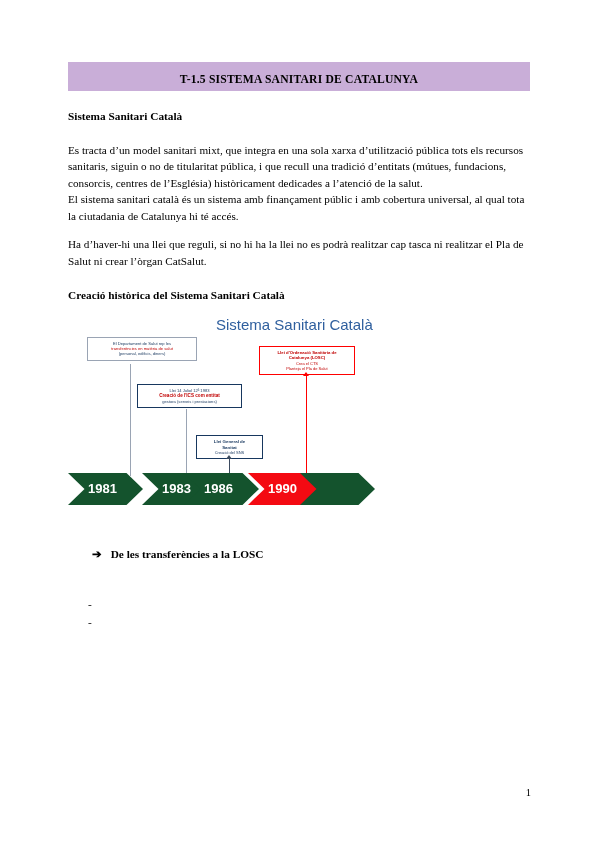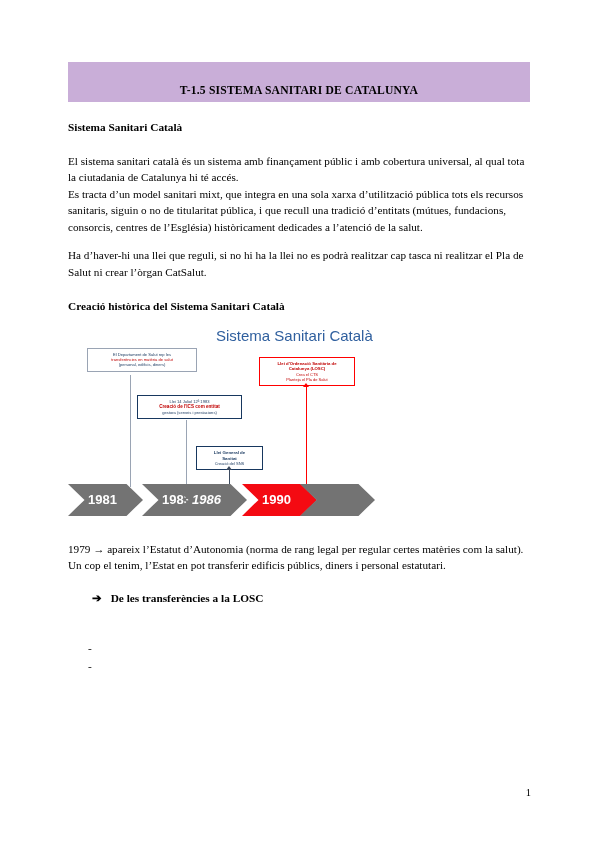--- a/index.html
+++ b/index.html
@@ -31,21 +31,21 @@
     width: 462px;
   }
 
   
   .title-banner {
     background: #c9aed8;
     text-align: center;
     font-weight: bold;
     font-size: 11.6px;
     letter-spacing: 0.2px;
-    padding: 22px 0 5px 0;
+    padding: 11px 0 5px 0;
     line-height: 1.15;
   }
 
   
   .h-bold {
     font-weight: bold;
     font-size: 11.3px;
     margin-top: 18px;
     line-height: 1.35;
   }
@@ -192,21 +192,21 @@
     font-weight: bold;
     font-size: 13px;
     display: flex;
     align-items: center;
     justify-content: center;
     padding-right: 6px;
     box-sizing: border-box;
     clip-path: polygon(0 0, 78% 0, 100% 50%, 78% 100%, 0 100%, 22% 50%);
   }
   .chev.first { clip-path: polygon(0 0, 78% 0, 100% 50%, 78% 100%, 0 100%, 22% 50%); }
-  .chev-blue { background: #737373; }
+  .chev-blue { background: #14532d; }
   .chev-red  { background: #f40a12; }
 
   
   .page-num {
     position: absolute;
     right: 68px;
     bottom: 50px;
     font-size: 10.5px;
     font-family: "Liberation Serif", serif;
   }
@@ -217,23 +217,23 @@
 <div class="page">
 
   <div class="content">
 
     <div class="title-banner">T-1.5 SISTEMA SANITARI DE CATALUNYA</div>
 
     <div class="h-bold">Sistema Sanitari Català</div>
 
     <div class="sp-lg"></div>
 
+    <p class="body">Es tracta d’un model sanitari mixt, que integra en una sola xarxa d’utilització pública tots els recursos sanitaris, siguin o no de titularitat pública, i que recull una tradició d’entitats (mútues, fundacions, consorcis, centres de l’Església) històricament dedicades a l’atenció de la salut.</p>
+
     <p class="body">El sistema sanitari català és un sistema amb finançament públic i amb cobertura universal, al qual tota la ciutadania de Catalunya hi té accés.</p>
-
-    <p class="body">Es tracta d’un model sanitari mixt, que integra en una sola xarxa d’utilització pública tots els recursos sanitaris, siguin o no de titularitat pública, i que recull una tradició d’entitats (mútues, fundacions, consorcis, centres de l’Església) històricament dedicades a l’atenció de la salut.</p>
 
     <div class="sp-md"></div>
 
     <p class="body">Ha d’haver-hi una llei que reguli, si no hi ha la llei no es podrà realitzar cap tasca ni realitzar el Pla de Salut ni crear l’òrgan CatSalut.</p>
 
     <div class="h-bold">Creació històrica del Sistema Sanitari Català</div>
 
     <div class="diagram">
 
       <div class="diagram-title">Sistema Sanitari Català</div>
@@ -266,30 +266,29 @@
         <span class="ln l2">Catalunya (LOSC)</span>
         <span class="ln l3">Crea el CTS</span>
         <span class="ln l4">Planteja el Pla de Salut</span>
       </div>
       <div class="conn conn-v-red" style="left:238px; top:62px; height:101px;"></div>
       <div class="arrowhead ah-red" style="left:235px; top:59px;"></div>
 
       <div class="timeline">
         <div class="chev chev-blue first" style="left:0px;   width:75px;">1981</div>
         <div class="chev chev-blue" style="left:74px;  width:75px;">1983</div>
-        <div class="chev chev-blue" style="left:104px; width:75px;font-style:italic;">1986</div>
-        <div class="chev chev-red" style="left:174px; width:75px;text-align:right;">1990</div>
+        <div class="chev chev-blue" style="left:116px; width:75px;">1986</div>
+        <div class="chev chev-red" style="left:180px; width:75px;text-align:right;">1990</div>
         <div class="chev chev-blue" style="left:232px; width:75px;"></div>
       </div>
 
     </div>
 
     <div class="sp-md"></div>
 
-    <p class="body">1979 → apareix l’Estatut d’Autonomia (norma de rang legal per regular certes matèries com la salut). Un cop el tenim, l’Estat en pot transferir edificis públics, diners i personal estatutari.</p>
 
     <div class="sp-lg"></div>
 
     <div class="arrow-head">
       <span class="arrow-glyph">➔</span>
       <span>De les transferències a la LOSC</span>
     </div>
 
     <div class="sp-lg"></div>
 

